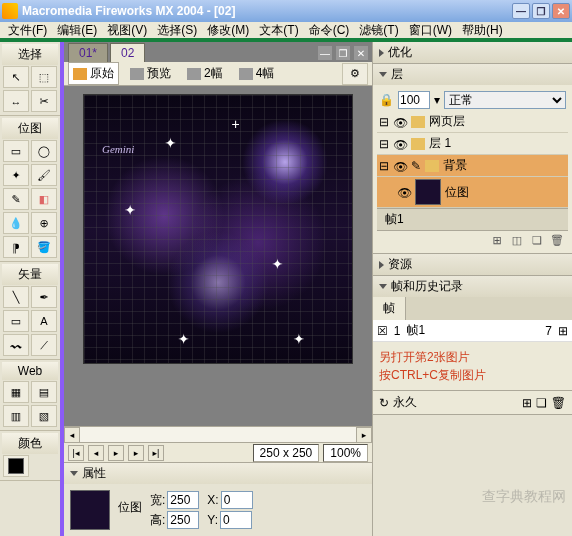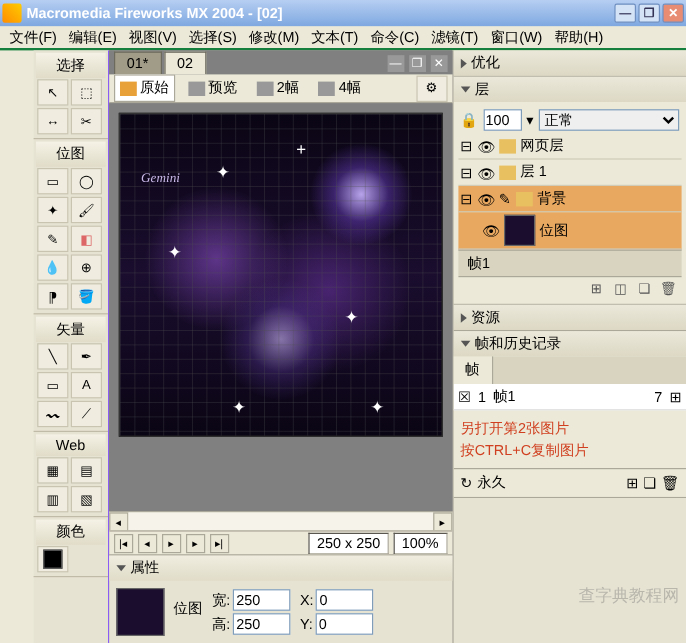--- a/index.html
+++ b/index.html
@@ -2,31 +2,31 @@
 <html><head>
 <meta charset="utf-8">
 <style>
 * { margin:0; padding:0; box-sizing:border-box; font-family:"SimSun","宋体",sans-serif; font-size:12px; }
 body { background:#ece9d8; width:572px; height:536px; overflow:hidden; position:relative; }
 .titlebar { height:22px; background:linear-gradient(#b6cef2,#7ea8e0); display:flex; align-items:center; padding:0 2px; color:#fff; font-weight:bold; }
 .titlebar .logo { width:16px; height:16px; background:linear-gradient(45deg,#ff8c00,#ffcc00); border-radius:2px; margin-right:4px; }
 .titlebar .wbtns { margin-left:auto; display:flex; gap:2px; }
 .titlebar .wbtn { width:18px; height:16px; background:#d5e3f7; border:1px solid #6f8fc0; border-radius:2px; display:flex; align-items:center; justify-content:center; color:#335; font-size:10px; cursor:pointer; }
 .titlebar .wbtn.close { background:#e88c74; color:#fff; }
-.menubar { height:20px; background:#ece9d8; display:flex; align-items:center; padding:0 4px; gap:2px; border-bottom:2px solid #15803d; }
+.menubar { height:20px; background:#ece9d8; display:flex; align-items:center; padding:0 4px; gap:2px; border-bottom:4px solid #15803d; }
 .menubar .mi { padding:2px 4px; cursor:pointer; }
 .main { display:flex; height:494px; }
-.toolbox { width:64px; background:#e6e3d3; border-right:1px solid #8b5cf6; display:flex; flex-direction:column;margin-left:28px; }
+.toolbox { width:64px; background:#e6e3d3; border-right:4px solid #8b5cf6; display:flex; flex-direction:column; }
 .tbsec { border-bottom:1px solid #c0bba6; padding:2px; }
 .tbhead { text-align:center; padding:2px 0; background:linear-gradient(#f5f2e6,#e0dcc8); }
 .tbrow { display:flex; gap:2px; padding:1px; }
 .tbbtn { width:26px; height:22px; border:1px solid #c8c4b0; background:#f0ede0; display:flex; align-items:center; justify-content:center; cursor:pointer; font-size:11px; }
 .center { flex:1; display:flex; flex-direction:column; background:#808080; position:relative; }
 .doctabs { height:20px; background:#808080; display:flex; align-items:flex-end; padding:0 4px; gap:2px; }
-.doctab { padding:2px 10px; background:#a09c88; border:1px solid #6c6a5c; border-bottom:none; cursor:pointer; color:#000000; }
+.doctab { padding:2px 10px; background:#a09c88; border:1px solid #6c6a5c; border-bottom:none; cursor:pointer; color:#4c1d95; }
 .doctab.active { background:#ece9d8; }
 .doctabs .dicons { margin-left:auto; display:flex; gap:4px; padding-bottom:2px; }
 .doctabs .dicon { width:14px; height:14px; background:#999; color:#fff; display:flex; align-items:center; justify-content:center; font-size:10px; cursor:pointer; }
 .viewbar { height:24px; background:#ece9d8; display:flex; align-items:center; padding:0 4px; gap:6px; border-bottom:1px solid #aca899; }
 .vbtn { display:flex; align-items:center; gap:3px; padding:2px 4px; border:1px solid transparent; cursor:pointer; }
 .vbtn.active { border:1px solid #aca899; background:#fff; }
 .vicon { width:14px; height:12px; background:#999; }
 .vicon.orig { background:#e8a038; }
 .canvaswrap { flex:1; background:#808080; padding:8px; overflow:hidden; position:relative; }
 .canvas { width:270px; height:270px; margin:0 auto; background:#000; border:1px solid #333; position:relative; background-image:
@@ -45,21 +45,21 @@
 .scrollbar { height:16px; background:#ece9d8; display:flex; border-top:1px solid #aca899; }
 .sbtn { width:16px; height:16px; border:1px solid #aca899; background:#ece9d8; display:flex; align-items:center; justify-content:center; font-size:9px; cursor:pointer; }
 .strack { flex:1; background:#f5f3ea; }
 .statusbar { height:20px; background:#ece9d8; display:flex; align-items:center; gap:4px; padding:0 4px; border-top:1px solid #aca899; }
 .stseg { border:1px inset #aca899; padding:1px 6px; background:#fff; }
 .propbar { background:#e6e3d3; border-top:1px solid #aca899; }
 .phead { padding:2px 6px; display:flex; align-items:center; gap:4px; background:linear-gradient(#f0ede0,#e0dcc8); cursor:pointer;text-align:center; }
 .pbody { padding:6px; display:flex; align-items:center; gap:8px; }
 .thumb { width:40px; height:40px; background:#1a0d2e; border:1px solid #666; }
 .pfield { display:flex; align-items:center; gap:2px; }
-.pfield input { width:48px; border:1px solid #7f9db9; padding:1px 2px; }
+.pfield input { width:32px; border:1px solid #7f9db9; padding:1px 2px; }
 .right { width:200px; background:#e6e3d3; border-left:1px solid #aca899; display:flex; flex-direction:column; overflow:hidden; }
 .panel { border-bottom:1px solid #aca899; }
 .panelhead { padding:2px 6px; display:flex; align-items:center; gap:4px; background:linear-gradient(#ebe8da,#dcd8c4); cursor:pointer; }
 .panelbody { padding:4px; background:#ece9d8; }
 .layerctrl { display:flex; align-items:center; gap:4px; padding:2px; }
 .layerctrl input[type=text] { width:32px; border:1px solid #7f9db9; padding:1px; }
 .layerctrl select { flex:1; border:1px solid #7f9db9; }
 .layerrow { display:flex; align-items:center; gap:4px; padding:2px; border-bottom:1px solid #d0ccb8; }
 .layerrow.sel { background:#e8a860; }
 .eye { width:14px; height:12px; }

